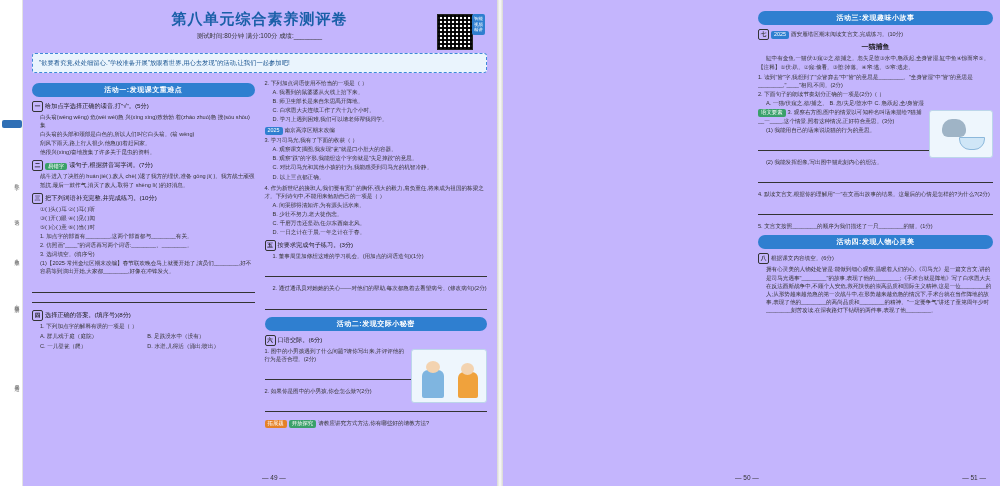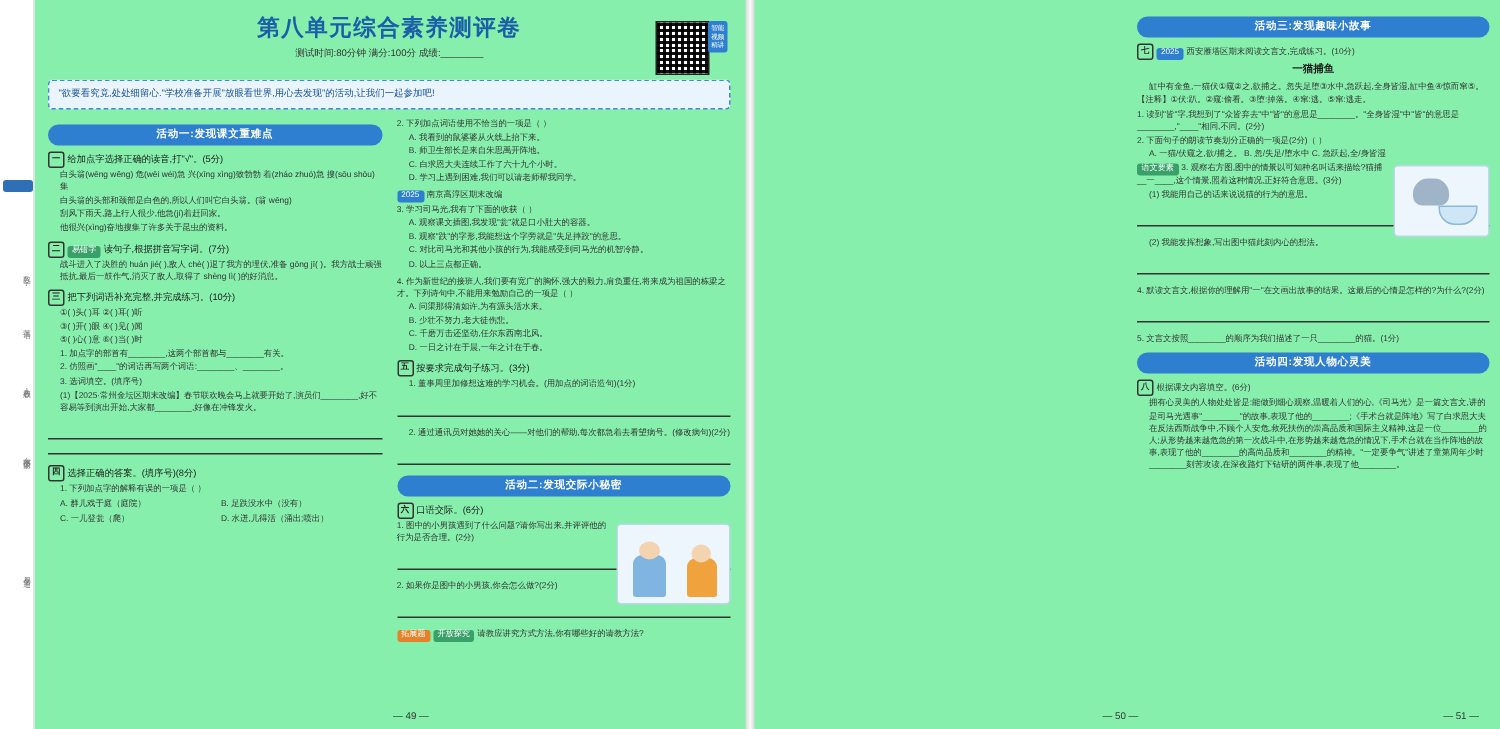--- a/index.html
+++ b/index.html
@@ -2,21 +2,21 @@
 <html><head>
 <meta charset="utf-8">
 <style>
   html,body{margin:0;padding:0;}
   body{
     width:1000px;height:486px;overflow:hidden;
     background:#e9e9e6;
     font-family:"Liberation Sans","DejaVu Sans",sans-serif;
     font-size:6.2px;line-height:1.45;color:#1a1a1a;
   }
-  .page{position:relative;width:1000px;height:486px;background:#86efac;}
+  .page{position:relative;width:1000px;height:486px;background:#c4b5fd;}
   .spine{position:absolute;left:497px;top:0;width:6px;height:486px;
     background:linear-gradient(to right,#d8d8d4,#fafafa,#d8d8d4);}
   
   .tabstrip{position:absolute;left:0;top:0;width:22px;height:486px;background:#fff;
     border-right:1px solid #e3e3e3;}
   .tab{position:absolute;left:2px;width:18px;writing-mode:vertical-rl;
     text-orientation:upright;font-size:5px;color:#555;letter-spacing:1px;}
   .tabblue{background:#2f6fb5;color:#fff;padding:3px 1px;border-radius:2px;}
   .tabgray{color:#777;}
   .leftcol{position:absolute;left:22px;top:0;width:475px;height:486px;padding:6px 10px;

